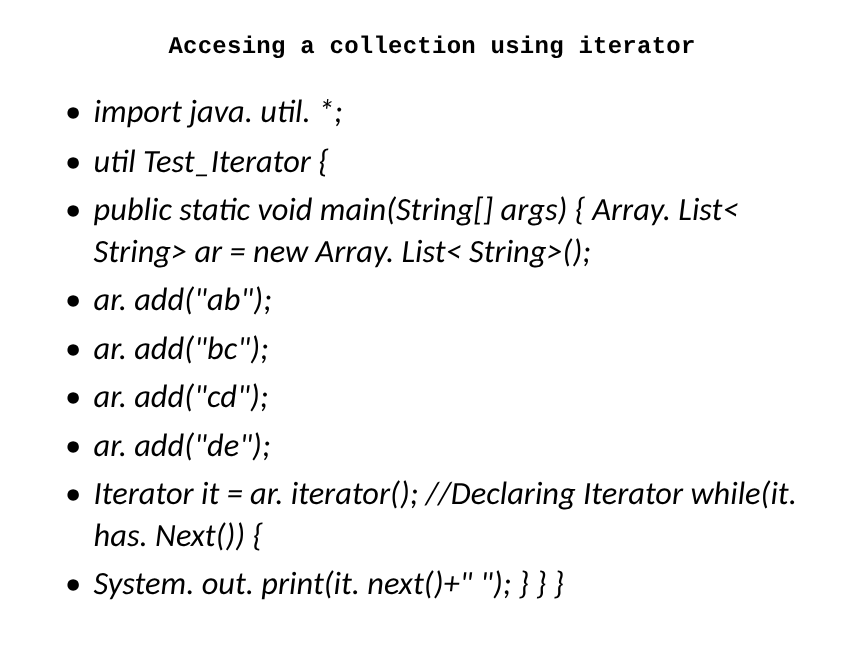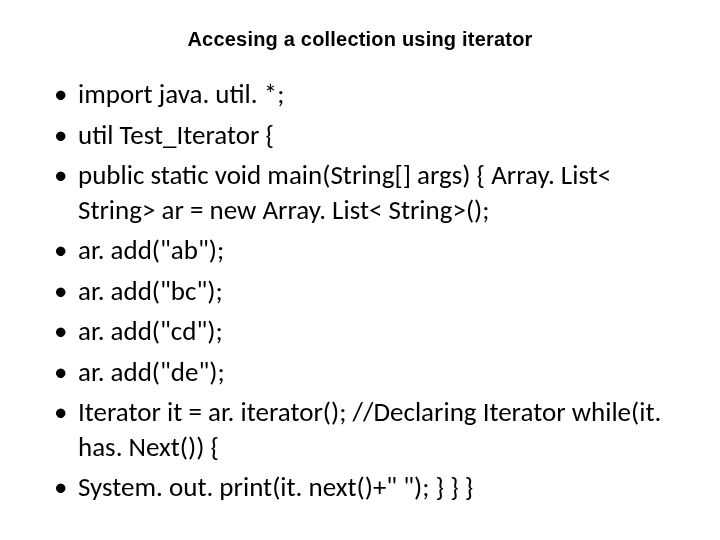--- a/index.html
+++ b/index.html
@@ -11,39 +11,40 @@
     font-family: "Calibri", "Arial", sans-serif;
     color: #000000;
   }
   .slide {
     width: 720px;
     height: 540px;
     box-sizing: border-box;
     padding: 28px 40px 20px 40px;
   }
   .title {
-    font-family: Liberation Sans, sans-serif;
+    font-family: Liberation Mono, monospace;
     font-weight: bold;
     font-size: 20px;
     text-align: center;
     margin: 0 0 26px 0;
     letter-spacing: 0.2px;
   }
   ul.bullets {
     list-style: none;
     margin: 0;
     padding: 0 0 0 10px;
   }
   ul.bullets > li {
     position: relative;
     padding-left: 28px;
     font-size: 27px;
     line-height: 1.28;
     margin: 0 0 6px 0;
     font-family: "Calibri", "Arial", sans-serif;
+    font-style: italic;
   }
   ul.bullets > li::before {
     content: "•";
     position: absolute;
     left: 4px;
     top: 0;
     font-size: 27px;
     line-height: 1.28;
   }
 </style>

